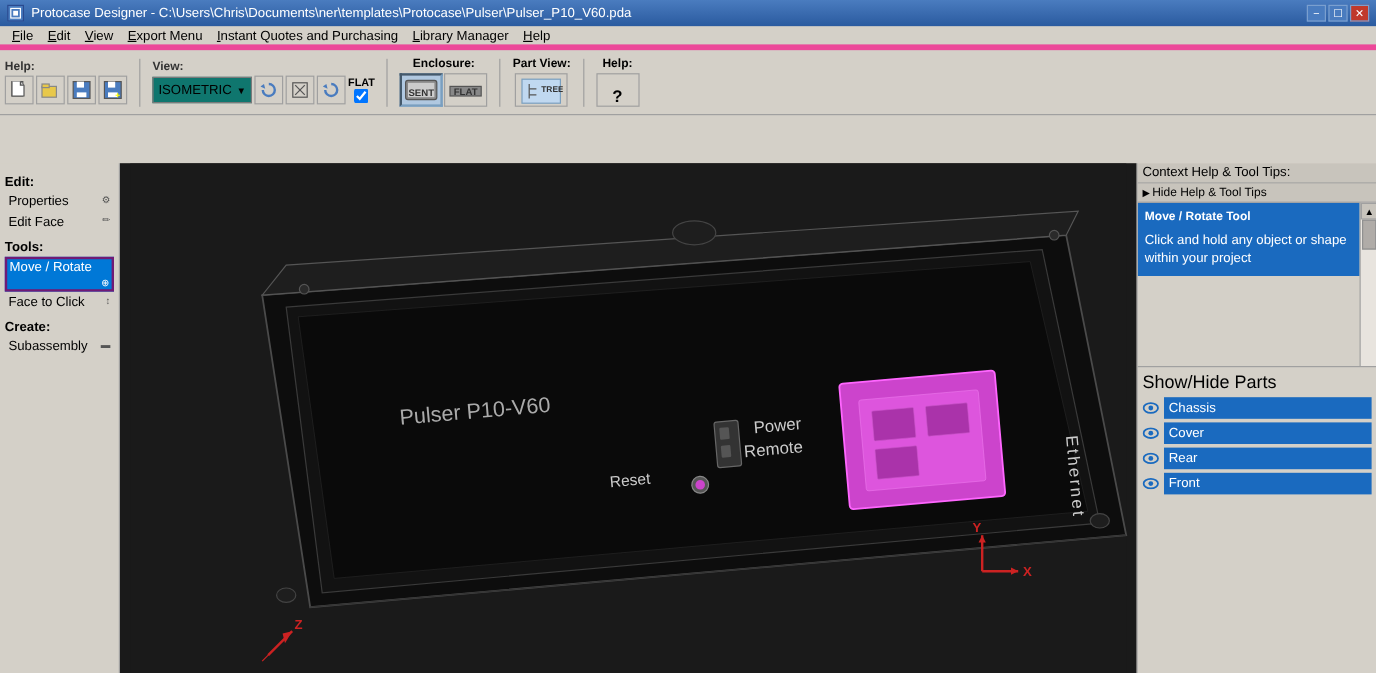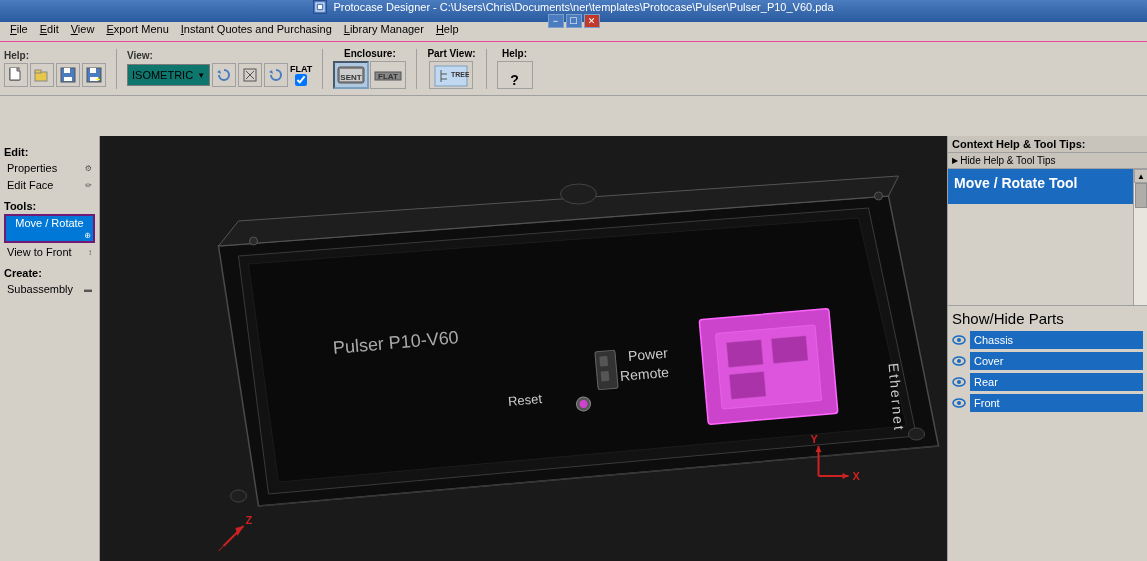--- a/index.html
+++ b/index.html
@@ -2,36 +2,35 @@
 <html><head>
   <meta charset="utf-8">
   <style>
     * { margin: 0; padding: 0; box-sizing: border-box; }
     body { width: 1147px; height: 561px; overflow: hidden; font-family: 'Segoe UI', Tahoma, Arial, sans-serif; font-size: 11px; background: #d4d0c8; }
 
     
     #titlebar {
       height: 22px;
       background: linear-gradient(to bottom, #4a7cbf, #2a5a9f);
-      display: flex; align-items: center; justify-content: flex-start;
+      display: flex; align-items: center; justify-content: space-between;
       padding: 0 6px; color: white; font-size: 11px; font-weight: normal;
       user-select: none;
-      flex-direction: column;
     }
     #titlebar-left { display: flex; align-items: center; gap: 6px; }
     #titlebar-controls { display: flex; gap: 2px; }
     #titlebar-controls button {
       width: 16px; height: 14px; border: 1px solid #7a9fcf; background: #4a7cbf;
       color: white; font-size: 9px; cursor: pointer; display: flex; align-items: center; justify-content: center;
     }
 
     
     #menubar {
-      height: 20px; background: #d4d0c8; display: flex; align-items: flex-start;
-      padding: 0 4px; border-bottom: 1px solid #ec4899;
+      height: 20px; background: #d4d0c8; display: flex; align-items: flex-end;
+      padding: 0 4px; border-bottom: 5px solid #ec4899;
     }
     .menu-item {
       padding: 1px 6px; cursor: pointer; font-size: 11px; color: #000;
     }
     .menu-item span { text-decoration: underline; }
 
     
     #toolbar {
       height: 54px; background: #d4d0c8; border-bottom: 1px solid #a0a0a0;
       display: flex; align-items: center; padding: 2px 4px; gap: 8px;
@@ -77,21 +76,21 @@
     }
 
     
     #left-panel {
       width: 100px; background: #d4d0c8; border-right: 1px solid #a0a0a0;
       display: flex; flex-direction: column; padding: 4px;
       overflow: hidden;
     }
     .section-header { font-size: 11px; font-weight: bold; color: #000; margin-bottom: 2px; margin-top: 6px; }
     .tool-btn {
-      display: flex; align-items: center; gap: 2px;
+      display: flex; align-items: flex-start; gap: 2px;
       padding: 1px 2px; cursor: pointer; font-size: 11px; margin-bottom: 1px;
       border: 1px solid transparent;
     }
     .tool-btn.active { background: #0078d7; color: white; border: 2px solid #701a75; flex-direction: column; }
     .tool-arrow { font-size: 8px; color: #555; margin-left: auto; }
 
     
     #viewport {
       flex: 1; background: #1a1a1a; position: relative; overflow: hidden;
     }
@@ -105,30 +104,30 @@
     
     #right-panel {
       width: 200px; background: #d4d0c8; border-left: 1px solid #a0a0a0;
       display: flex; flex-direction: column;
     }
     #context-help {
       flex: 1; overflow: hidden; border-bottom: 1px solid #a0a0a0;
     }
     #context-help-header {
       background: #c8c4bc; border-bottom: 1px solid #a0a0a0;
-      padding: 2px 4px; font-size: 11px; font-weight: bold;
+      padding: 2px 4px; font-size: 11px; font-weight: normal;
       display: flex; align-items: center; justify-content: space-between;
     }
 
     #help-content {
       background: #1a6abf; color: white; padding: 6px;
       font-size: 12px; overflow: hidden;
       position: relative;
     }
-    #help-content h3 { font-size: 14px; font-weight: bold; margin-bottom: 6px; line-height: 1.2; }
+    #help-content h3 { font-size: 10px; font-weight: bold; margin-bottom: 6px; line-height: 1.2; }
     #help-content p { font-size: 11px; line-height: 1.4; }
 
     #show-hide-parts {
       padding: 4px;
     }
     #show-hide-label {
       font-size: 15px; font-weight: normal; margin-bottom: 4px;
     }
     .part-row {
       display: flex; align-items: center; gap: 4px; margin-bottom: 3px;
@@ -303,21 +302,21 @@
       <span>Edit Face</span>
       <span class="tool-arrow">✏</span>
     </div>
 
     <div class="section-header">Tools:</div>
     <div class="tool-btn active">
       <span>Move / Rotate</span>
       <span class="tool-arrow" style="color:white;">⊕</span>
     </div>
     <div class="tool-btn">
-      <span>View to Front</span>
+      <span>Face to Click</span>
       <span class="tool-arrow">↕</span>
     </div>
 
     <div class="section-header">Create:</div>
     <div class="tool-btn">
       <span>Subassembly</span>
       <span class="tool-arrow">▬</span>
     </div>
   </div>
 
@@ -397,20 +396,21 @@
 
       <div style="background:#c8c4bc;border-bottom:1px solid #a0a0a0;padding:2px 4px;display:flex;align-items:center;gap:2px;">
         <span style="font-size:8px;">▶</span>
         <span style="font-size:10px;cursor:pointer;">Hide Help &amp; Tool Tips</span>
       </div>
 
       <div class="help-wrapper" style="height:180px;">
         <div class="help-inner">
           <div id="help-content">
             <h3>Move / Rotate Tool</h3>
+            <p>Click and hold any object or shape within your project</p>
           </div>
         </div>
         <div id="right-scroll">
           <div class="rs-arrow">▲</div>
           <div class="rs-track">
             <div class="rs-thumb"></div>
           </div>
 
         </div>
       </div>

